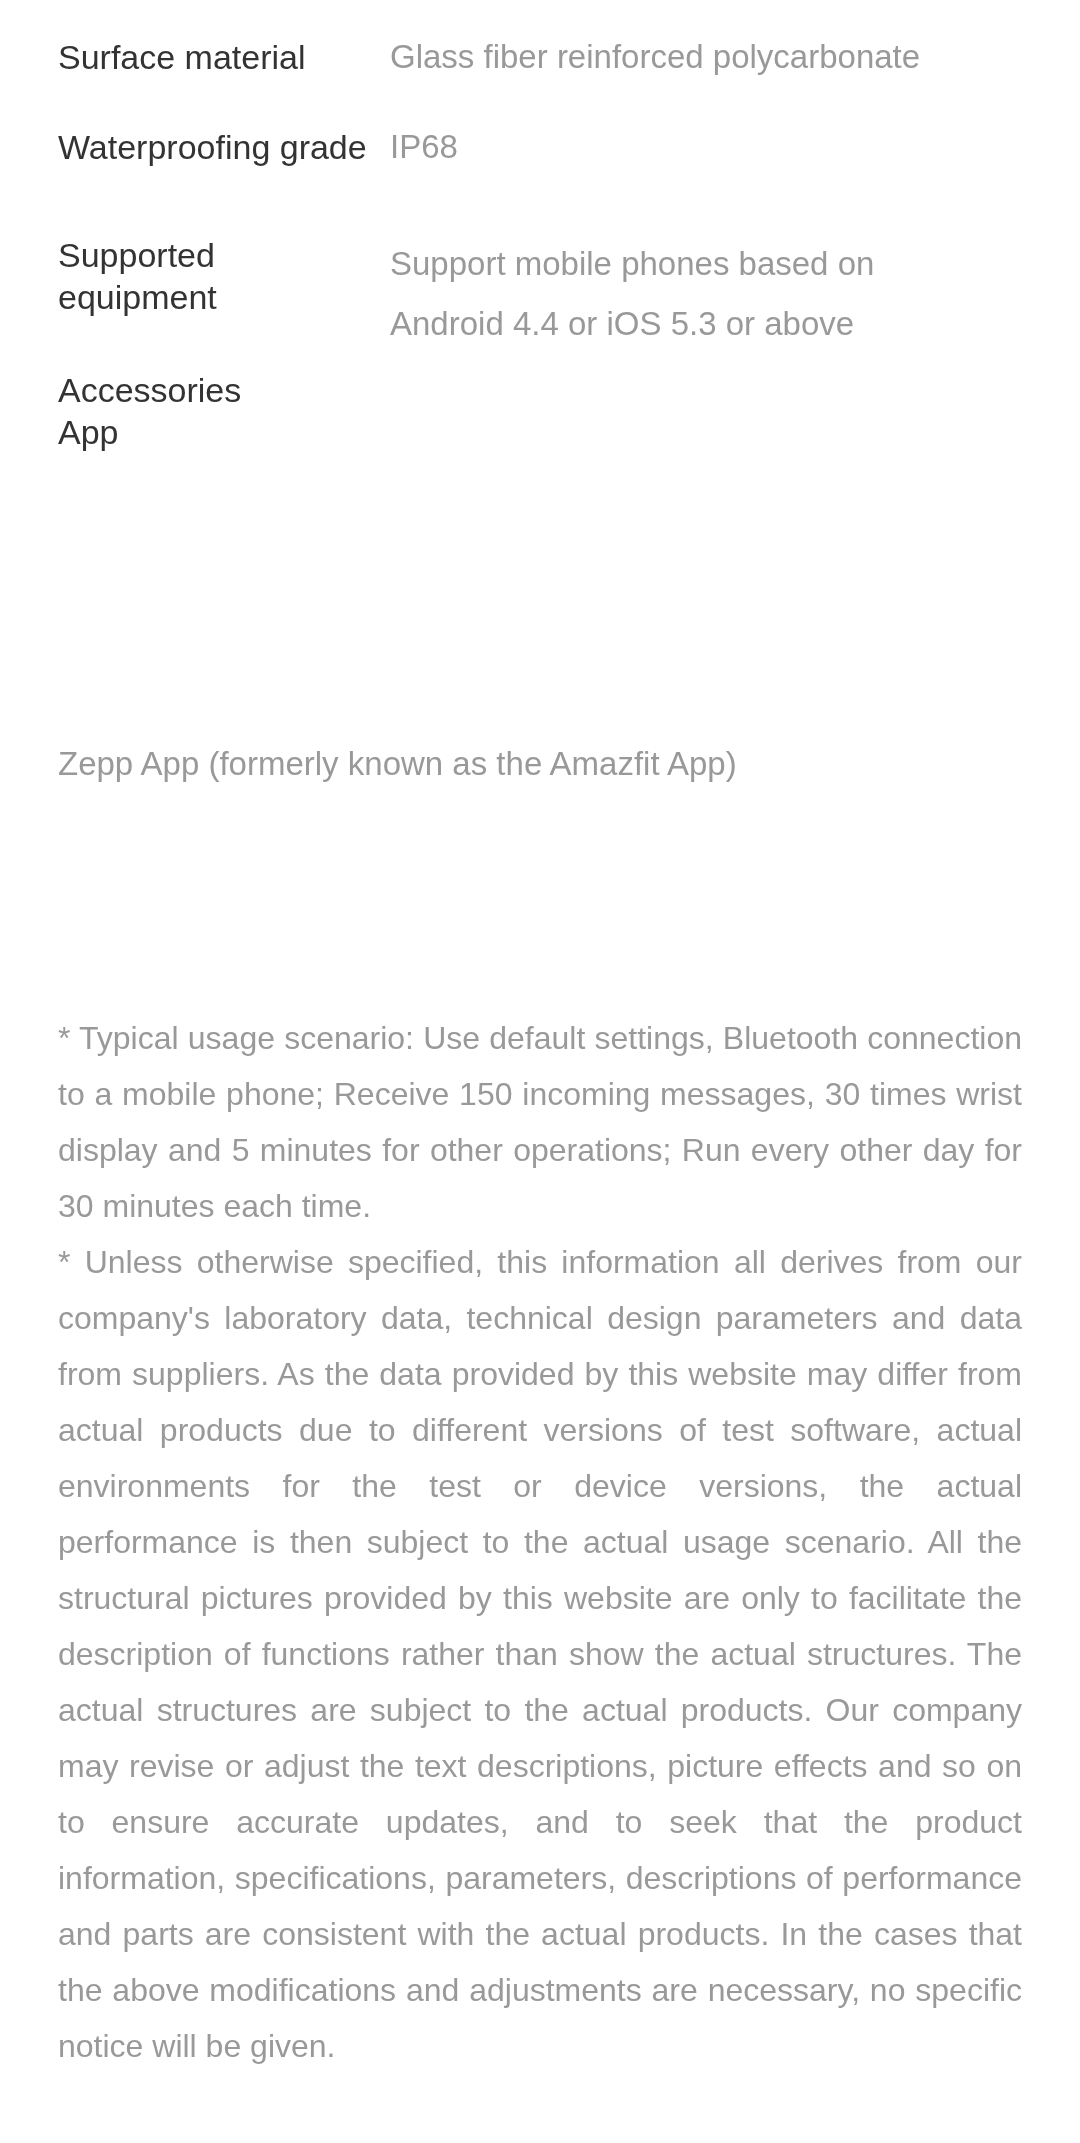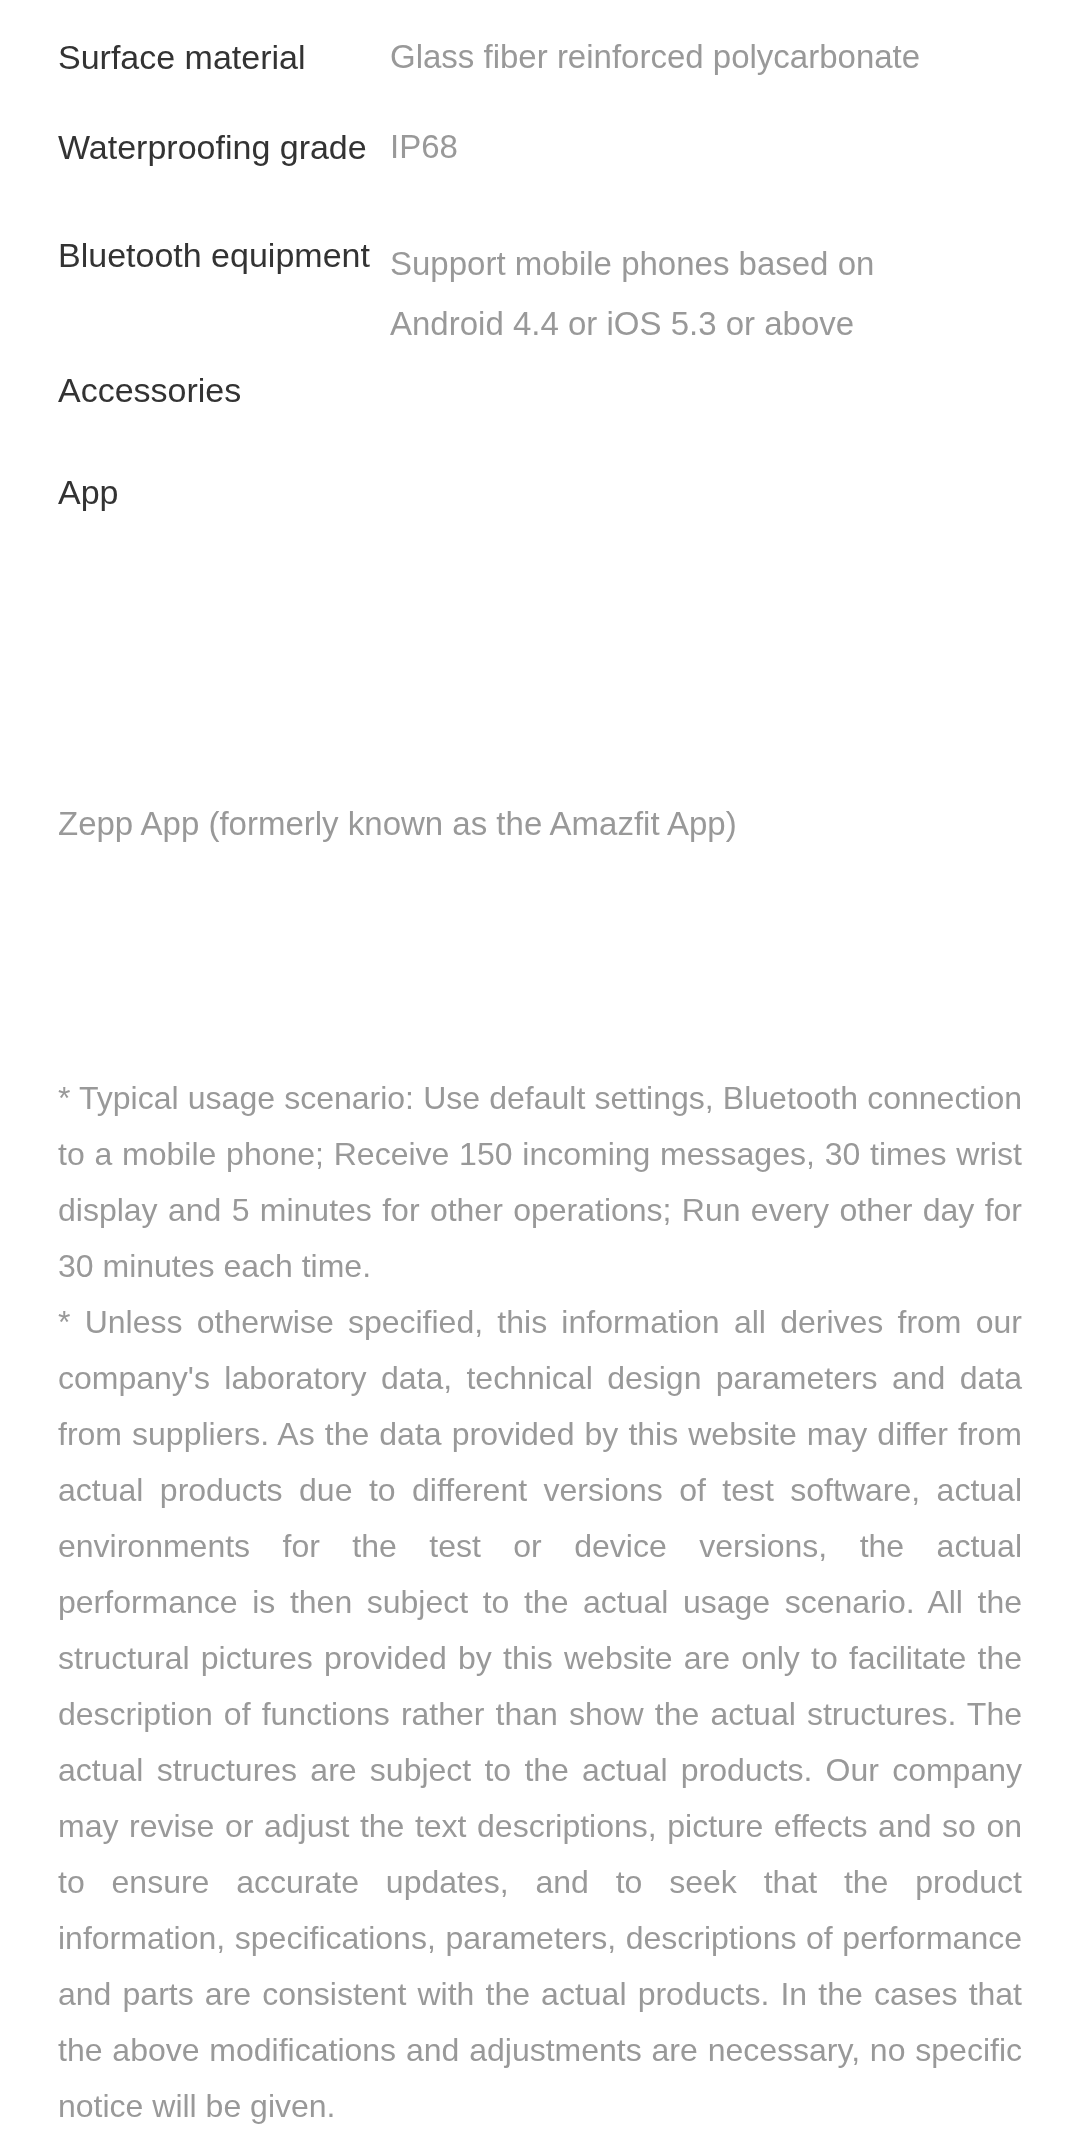--- a/index.html
+++ b/index.html
@@ -33,21 +33,21 @@
     flex: 1 1 auto;
     font-size: 33px;
     line-height: 42px;
     color: #999999;
     white-space: pre-line;
   }
   .spec-row:nth-child(1) { margin-bottom: 45px; }
   .spec-row:nth-child(2) { margin-bottom: 66px; margin-top: 48px; }
   .spec-row:nth-child(3) { margin-bottom: 15px; }
   .spec-row:nth-child(3) .spec-value { line-height: 60px; }
-  .spec-row:nth-child(4) { margin-bottom: 60px; }
+  .spec-row:nth-child(4) { }
   .spec-row:nth-child(5) { margin-bottom: 0; flex-direction: column; }
   .notes {
     margin: 225px 58px 0 58px;
   }
   .note {
     margin: 0;
     font-size: 32px;
     line-height: 56px;
     color: #999999;
     text-align: justify;
@@ -61,21 +61,21 @@
     <div class="spec-label">Surface material</div>
     <div class="spec-value">Glass fiber reinforced polycarbonate</div>
   </div>
 
   <div class="spec-row">
     <div class="spec-label">Waterproofing grade</div>
     <div class="spec-value">IP68</div>
   </div>
 
   <div class="spec-row">
-    <div class="spec-label">Bluetooth equipment</div>
+    <div class="spec-label">Supported equipment</div>
     <div class="spec-value">Support mobile phones based on
 Android 4.4 or iOS 5.3 or above</div>
   </div>
 
   <div class="spec-row">
     <div class="spec-label">Accessories</div>
   </div>
 
   <div class="spec-row">
     <div class="spec-label">App</div>

